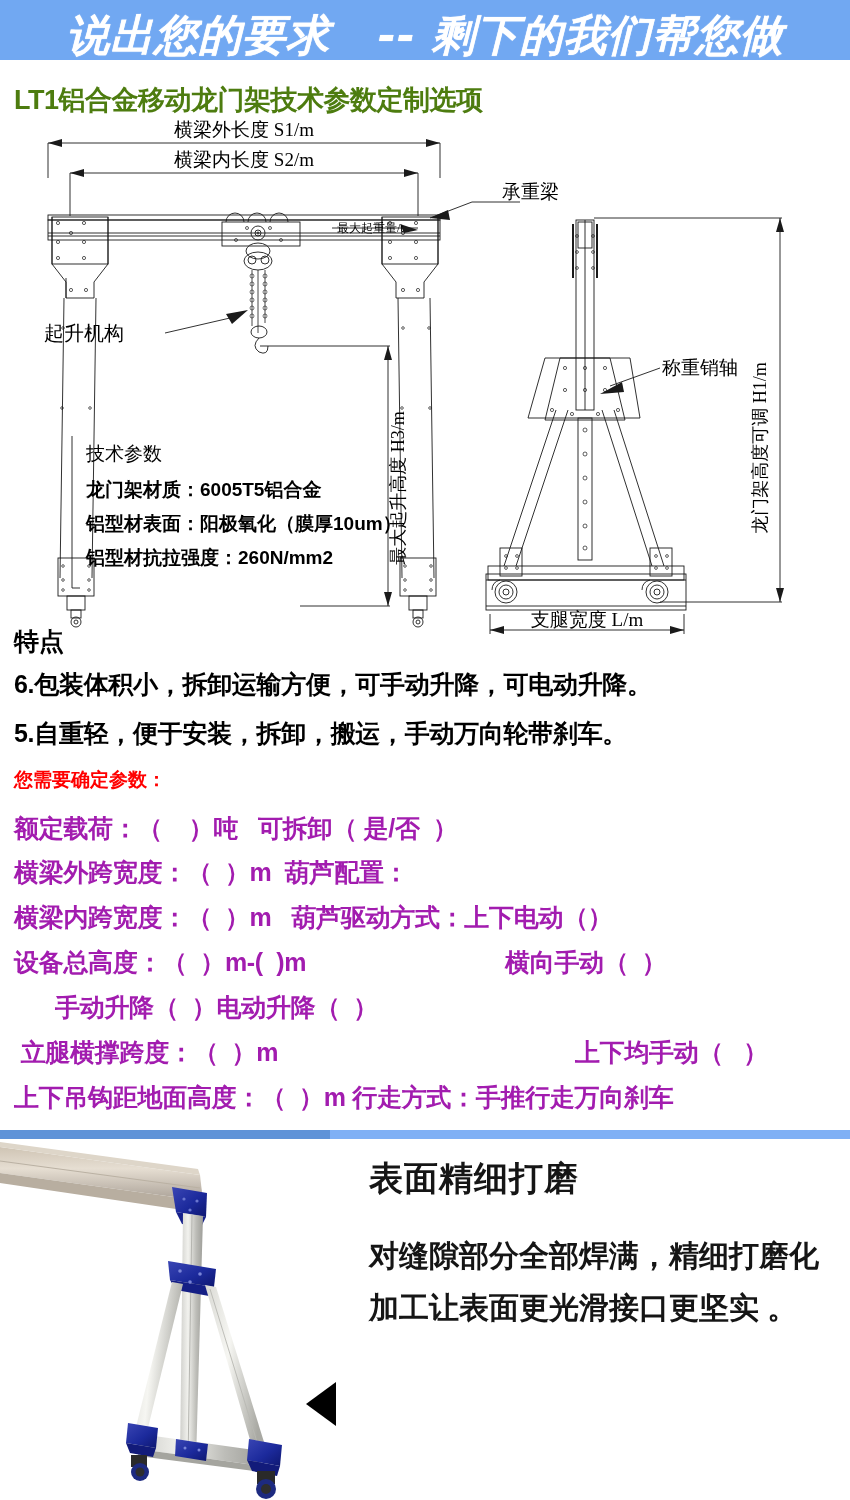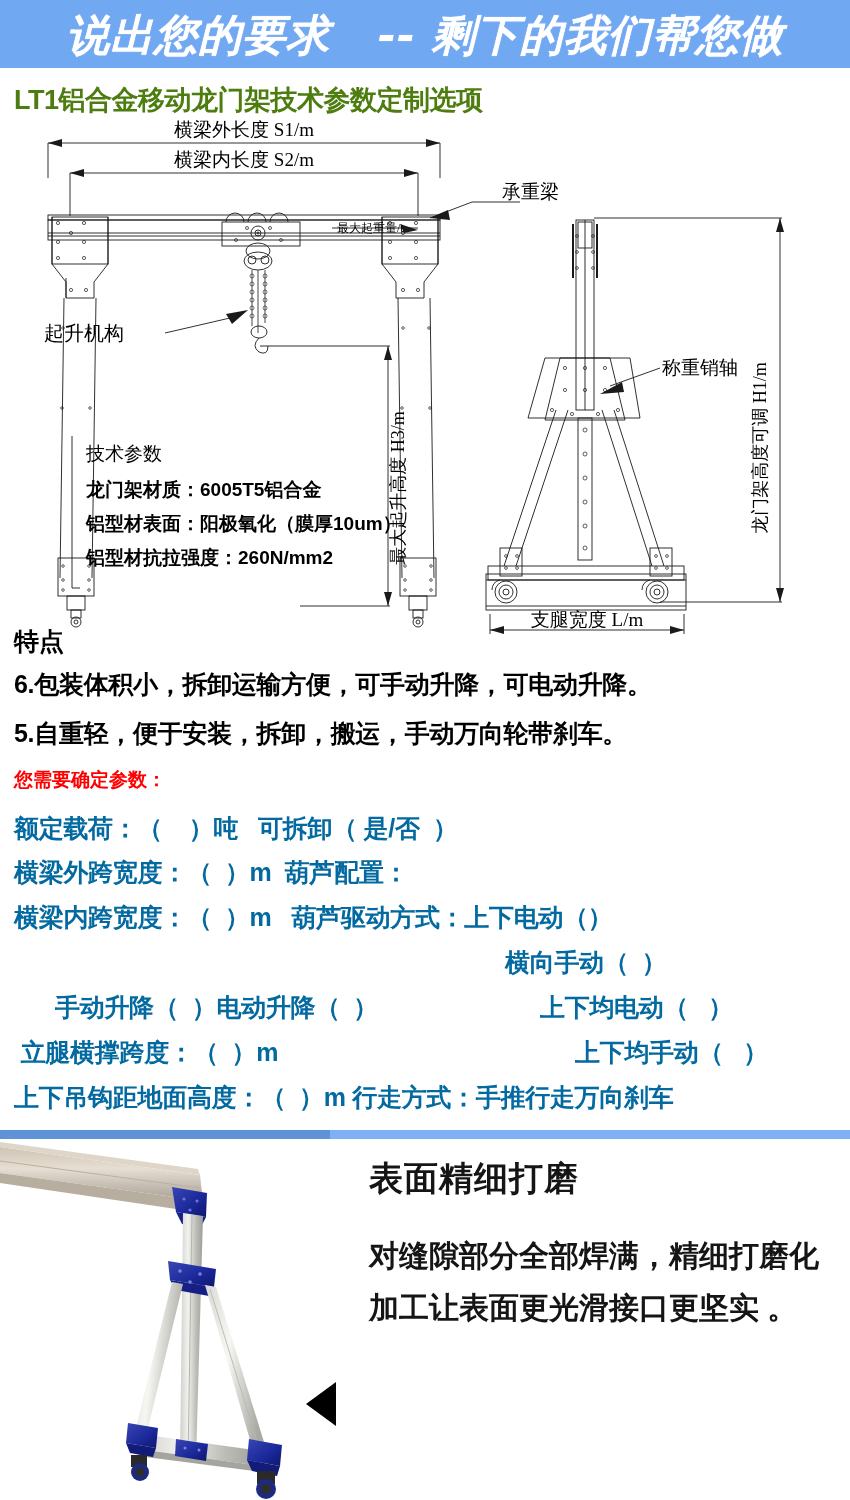--- a/index.html
+++ b/index.html
@@ -7,21 +7,21 @@
     width:850px;height:1500px;
     background:#ffffff;
     font-family:"Liberation Sans","DejaVu Sans",sans-serif;
     overflow:hidden;
     position:relative;
   }
   .page{position:relative;width:850px;height:1500px;overflow:hidden;}
 
   
   .banner{
-    position:absolute;left:0;top:0;width:850px;height:68px;
+    position:absolute;left:0;top:0;width:850px;height:60px;
     background:#71a8f2;
   }
   .banner-text{
     position:absolute;left:0;top:0;width:850px;height:72px;
     display:flex;align-items:center;justify-content:center;
     color:#ffffff;
     font-size:43px;
     font-weight:bold;
     font-style:italic;
     letter-spacing:1px;
@@ -57,21 +57,21 @@
   .feat-2{top:717px;}
 
   .need-title{
     position:absolute;left:14px;top:767px;
     font-size:19px;font-weight:bold;color:#ff0000;white-space:nowrap;
   }
 
   
   .param{
     position:absolute;
-    font-size:25px;font-weight:bold;color:#0369a1;white-space:pre;
+    font-size:25px;font-weight:bold;color:#a21caf;white-space:pre;
     letter-spacing:-0.3px;
   }
   .p-left{left:14px;}
   .p-right{}
 
   .pl1{top:812px;}
   .pl2{top:856px;}
   .pl3{top:901px;}
   .pl4{top:946px;}
   .pl5{top:991px;margin-left:41px;}
@@ -397,26 +397,26 @@
 
   <div class="feat-title">特点</div>
   <div class="feat-line feat-1">6.包装体积小，拆卸运输方便，可手动升降，可电动升降。</div>
   <div class="feat-line feat-2">5.自重轻，便于安装，拆卸，搬运，手动万向轮带刹车。</div>
 
   <div class="need-title">您需要确定参数：</div>
 
   <div class="param p-left pl1">额定载荷：（    ）吨   可拆卸（ 是/否  ）</div>
   <div class="param p-left pl2">横梁外跨宽度：（  ）m  葫芦配置：</div>
   <div class="param p-left pl3">横梁内跨宽度：（  ）m   葫芦驱动方式：上下电动（）</div>
+  <div class="param p-left pl4">设备总高度：（  ）m-(  )m</div>
   <div class="param p-left pl5">手动升降（  ）电动升降（  ）</div>
   <div class="param p-left pl6"> 立腿横撑跨度：（  ）m</div>
   <div class="param p-left pl7">上下吊钩距地面高度：（  ）m 行走方式：手推行走万向刹车</div>
 
   <div class="param p-right pr4">横向手动（  ）</div>
-  <div class="param p-right pr5">上下均电动（   ）</div>
   <div class="param p-right pr6">上下均手动（   ）</div>
 
   <div class="divider"></div>
   <div class="divider-left"></div>
 
   <div class="photo">
     <svg width="340" height="361" viewBox="0 0 340 361" xmlns="http://www.w3.org/2000/svg">
       <defs>
         <linearGradient id="alu" x1="0" y1="0" x2="1" y2="0">
           <stop offset="0%" stop-color="#cfcfcb"></stop>

